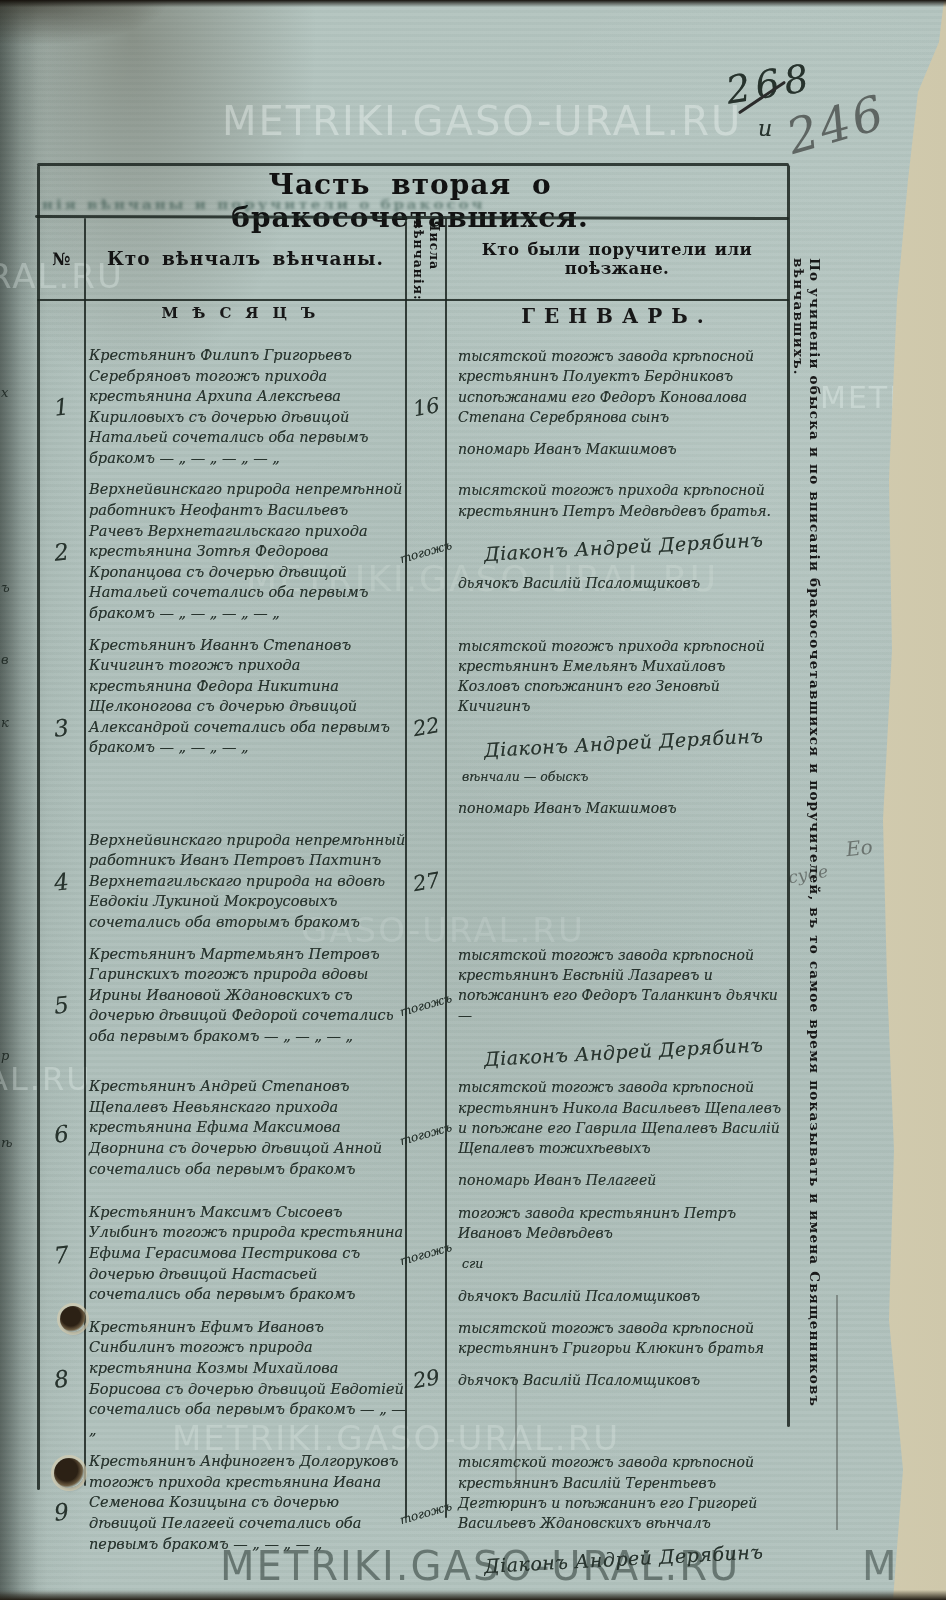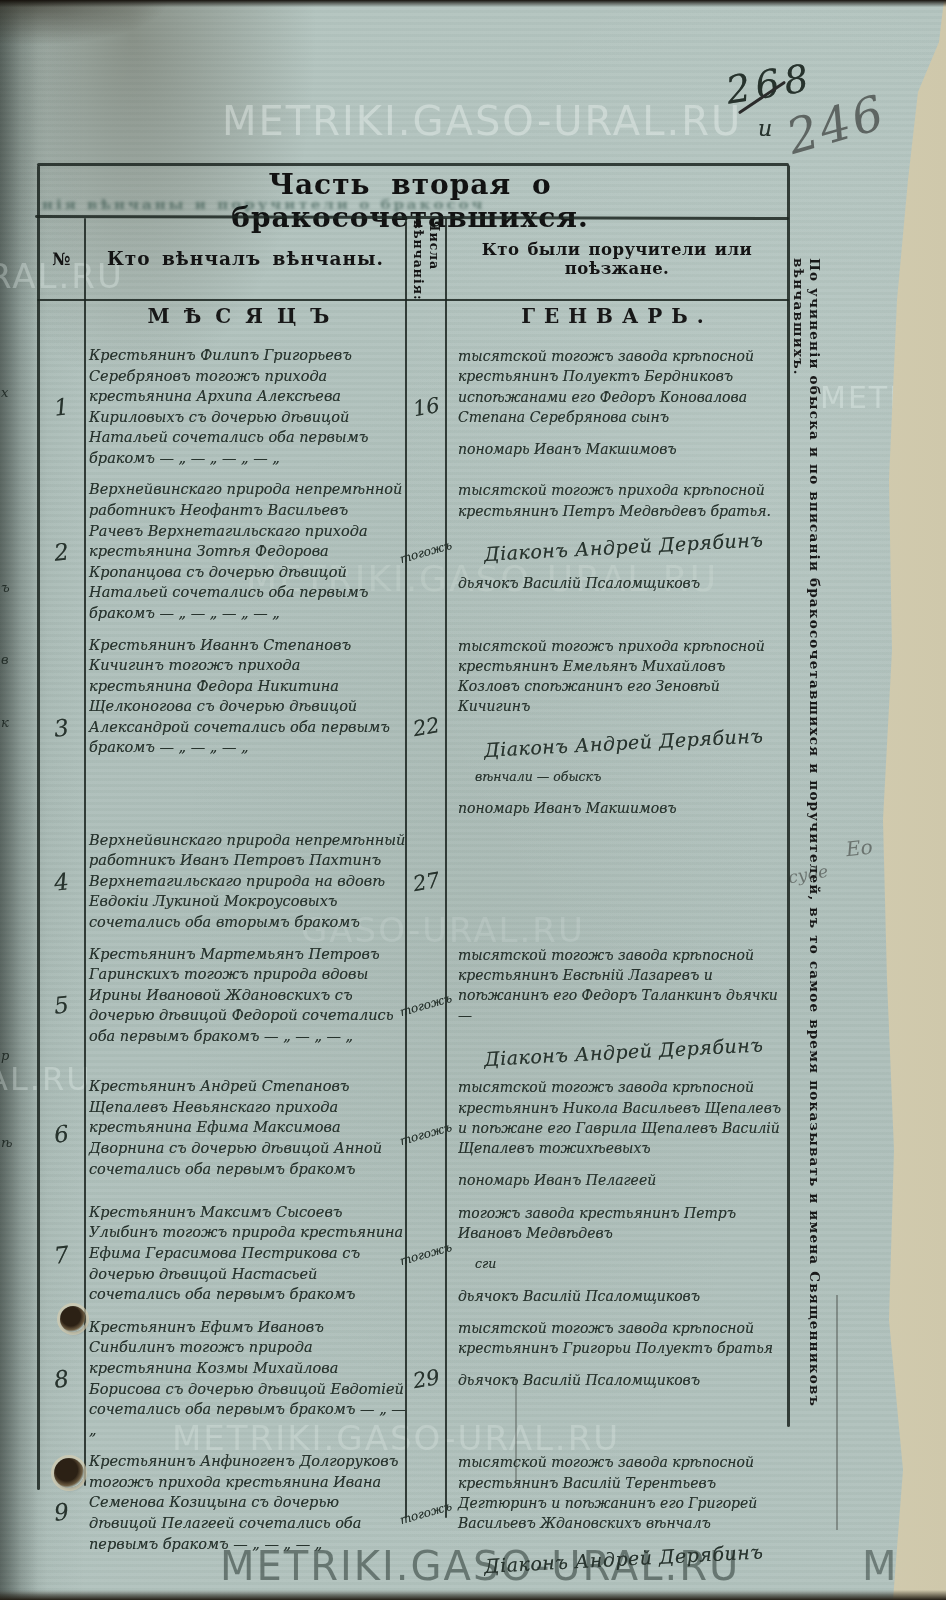--- a/index.html
+++ b/index.html
@@ -73,39 +73,39 @@
   .h-no{display:flex;align-items:center;justify-content:center;font-weight:bold;font-size:17px;}
   .h-who{display:flex;align-items:center;justify-content:center;font-weight:bold;font-size:18.5px;
     letter-spacing:1px;word-spacing:4px;}
   .h-date{display:flex;align-items:center;justify-content:center;}
   .h-date span{writing-mode:vertical-rl;text-orientation:mixed;font-weight:bold;font-size:12.5px;
     letter-spacing:1px;line-height:1.3;height:78px;}
   .h-wit{display:flex;align-items:center;justify-content:center;font-weight:bold;font-size:16.5px;
     letter-spacing:0.4px;word-spacing:2px;text-align:center;padding:12px 4px;}
   .subheader-row{position:absolute;left:38px;top:304px;width:750px;display:grid;
     grid-template-columns:47px 321px 40px 342px;color:#181818;}
-  .sh-left{grid-column:2;text-align:center;font-weight:bold;font-size:20px;letter-spacing:14px;}
+  .sh-left{grid-column:2;text-align:center;font-weight:bold;font-size:15px;letter-spacing:14px;}
   .sh-right{grid-column:4;text-align:center;font-weight:bold;font-size:20px;letter-spacing:9px;}
   
   .margin-note{position:absolute;left:791px;top:258px;height:1175px;writing-mode:vertical-rl;
     text-orientation:mixed;font-weight:bold;font-size:13.5px;letter-spacing:1.2px;color:#191919;}
   
   .entries{position:absolute;left:38px;top:344px;width:750px;}
   .erow{display:grid;grid-template-columns:47px 321px 40px 342px;margin-bottom:8px;}
   .hw{font-style:italic;color:#27332d;text-shadow:0 0 0.6px rgba(30,40,35,0.5);}
   .c-no{display:flex;align-items:center;justify-content:center;font-size:23px;transform:rotate(-6deg);}
   .c-main{font-size:14.5px;line-height:1.42;padding:1px 0 2px 4px;}
   .c-date{display:flex;align-items:center;justify-content:center;}
   .date-num{font-size:21px;transform:rotate(-10deg);display:inline-block;}
   .date-word{font-size:12px;transform:rotate(-16deg);display:inline-block;}
   .c-wit{padding:2px 2px 2px 12px;}
   .c-wit p{margin:0;font-size:14px;line-height:1.45;}
   .c-wit p+p{margin-top:12px;}
   .c-wit p.sig{font-size:19px;transform:rotate(-3deg);margin-left:26px;letter-spacing:0.5px;}
-  .c-wit p.small{font-size:12.5px;margin-left:17px;}
+  .c-wit p.small{font-size:12.5px;margin-left:4px;}
   
   .hole{position:absolute;border-radius:50%;
     background:radial-gradient(circle at 42% 40%, #2c2115 0 44%, #6b5a40 62%, rgba(0,0,0,0) 72%);
     box-shadow:0 0 0 3px rgba(215,206,176,0.65), 1px 2px 3px rgba(0,0,0,0.4);}
   .hole-1{left:60px;top:1306px;width:26px;height:26px;}
   .hole-2{left:54px;top:1458px;width:30px;height:30px;}
   
   .em{position:absolute;left:1px;font-style:italic;font-size:13px;color:#232d28;}
 </style>
 </head>
@@ -244,21 +244,21 @@
             <p class="hw">дьячокъ Василій Псаломщиковъ</p>
           </div>
         </div>
         <div class="erow">
           <div class="c-no hw">8</div>
           <div class="c-main hw">Крестьянинъ Ефимъ Ивановъ Синбилинъ тогожъ природа крестьянина Козмы Михайлова Борисова съ дочерью дѣвицой Евдотіей сочетались оба первымъ бракомъ — „ — „</div>
           <div class="c-date hw">
             <span class="date-num">29</span>
           </div>
           <div class="c-wit">
-            <p class="hw">тысятской тогожъ завода крѣпосной крестьянинъ Григорьи Полуектъ братья</p>
+            <p class="hw">тысятской тогожъ завода крѣпосной крестьянинъ Григорьи Клюкинъ братья</p>
             <p class="hw">дьячокъ Василій Псаломщиковъ</p>
           </div>
         </div>
         <div class="erow">
           <div class="c-no hw">9</div>
           <div class="c-main hw">Крестьянинъ Анфиногенъ Долгоруковъ тогожъ прихода крестьянина Ивана Семенова Козицына съ дочерью дѣвицой Пелагеей сочетались оба первымъ бракомъ — „ — „ — „</div>
           <div class="c-date hw">
             <span class="date-word">тогожъ</span>
           </div>
           <div class="c-wit">

